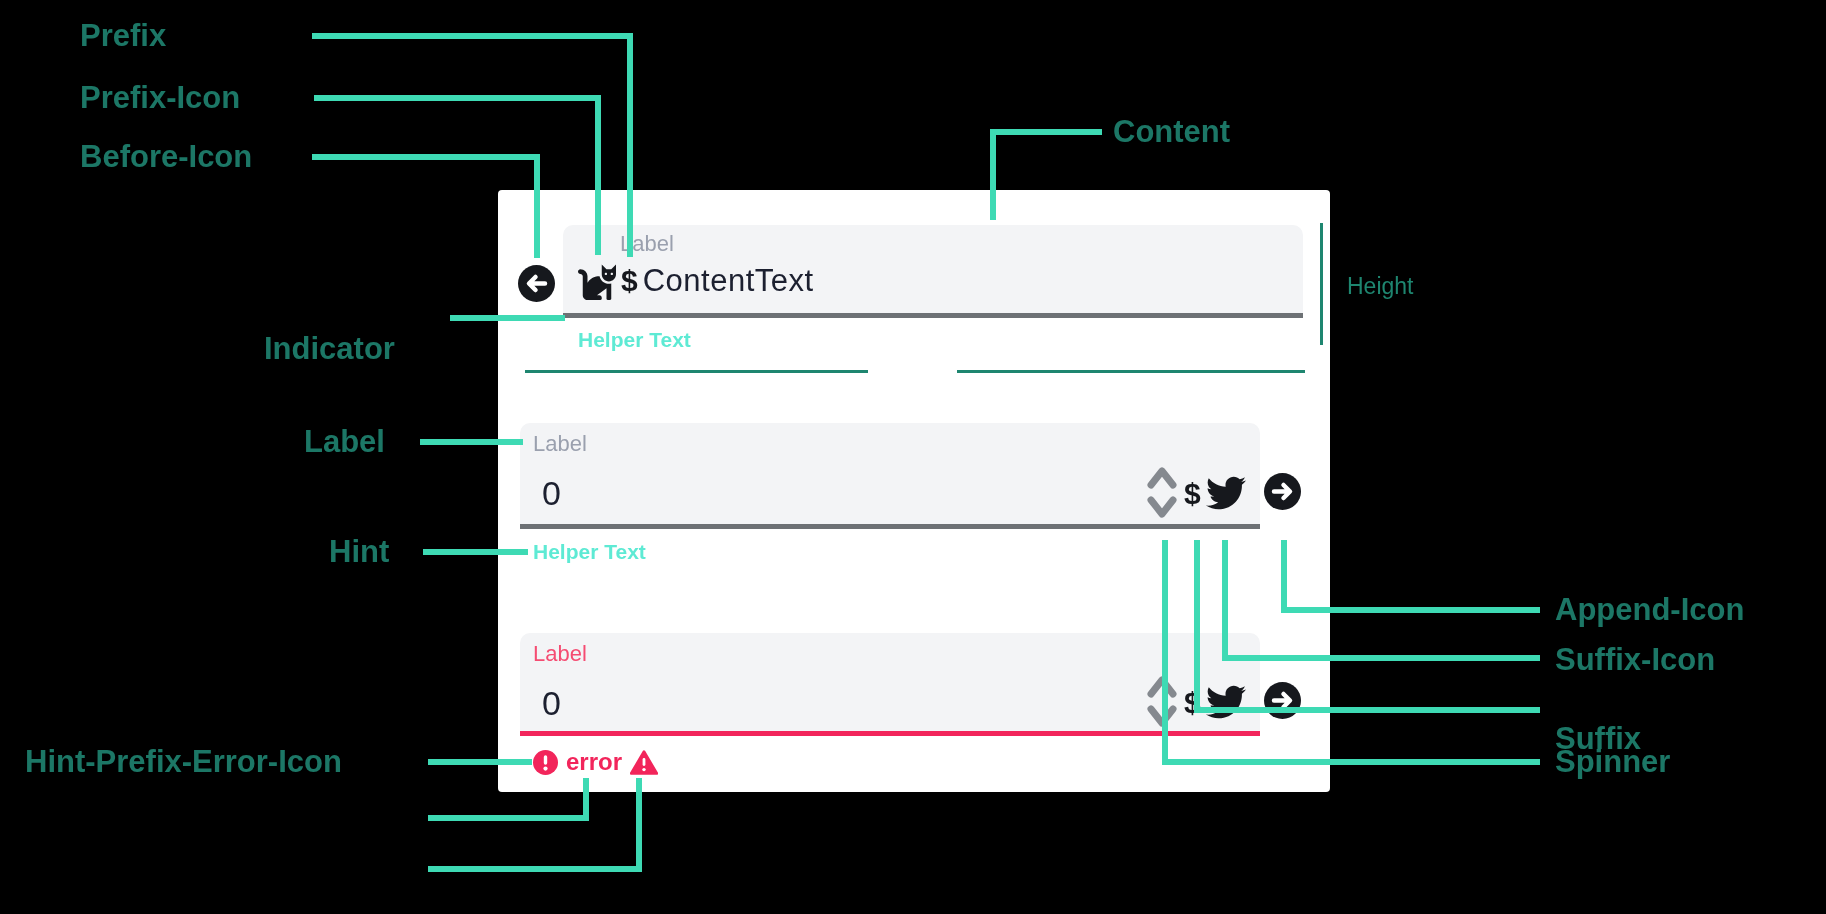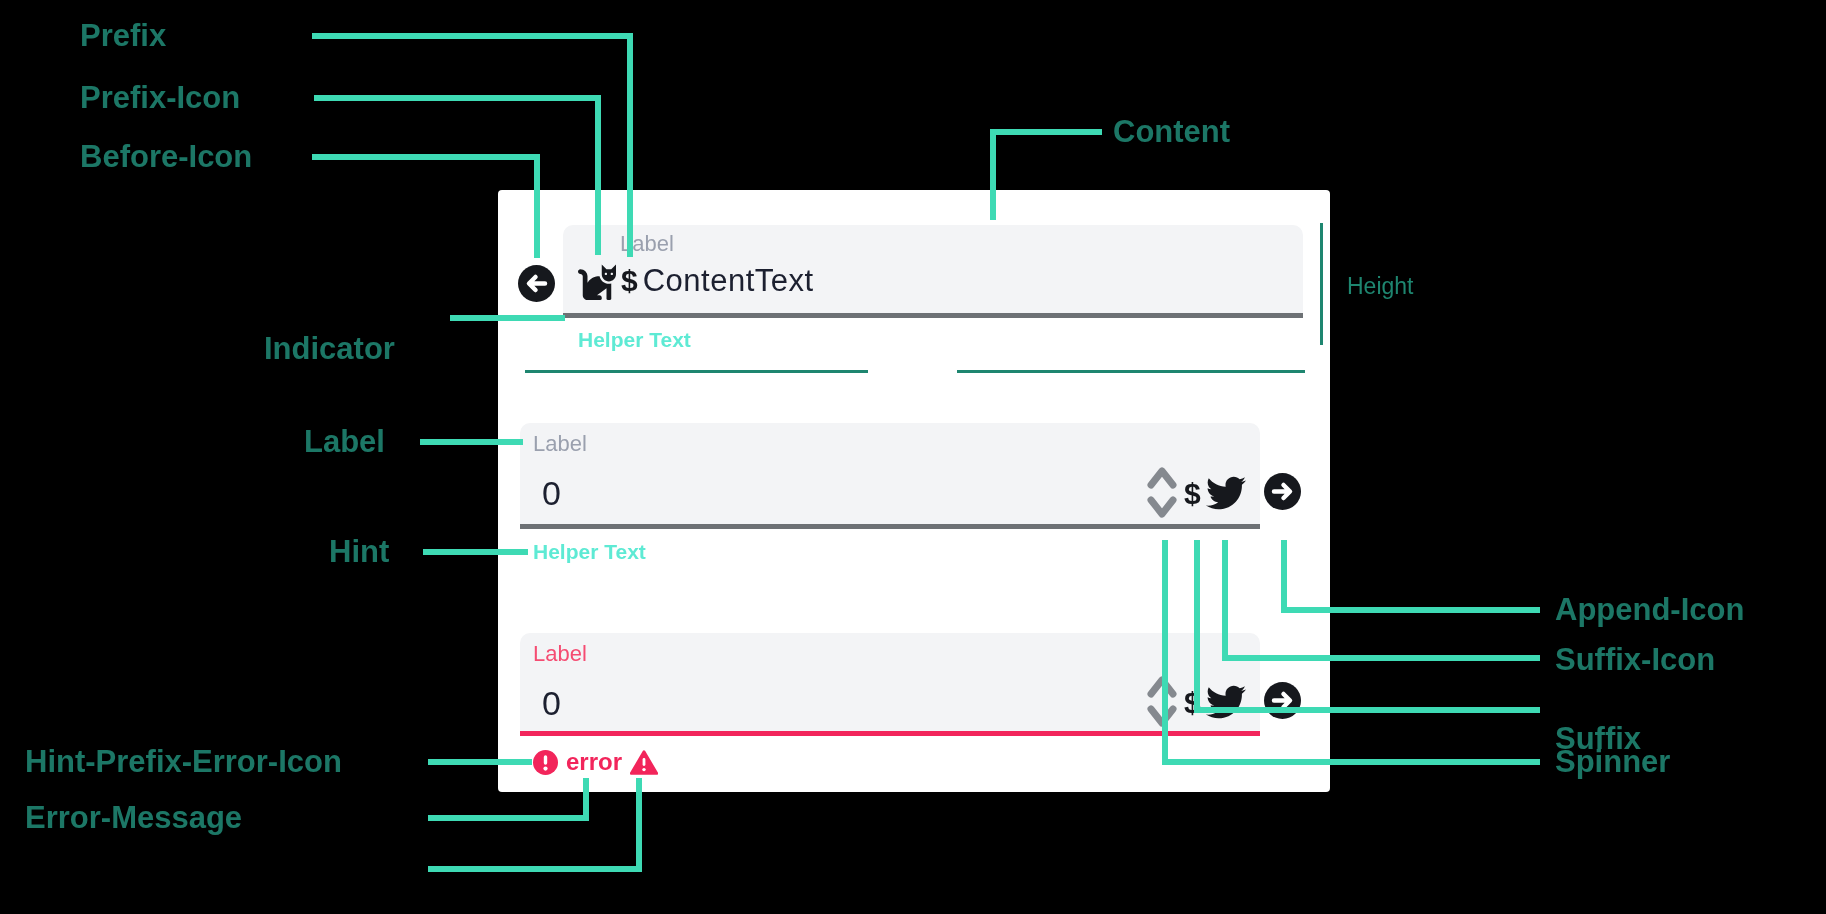--- a/index.html
+++ b/index.html
@@ -129,21 +129,20 @@
   <div class="alabel" style="left:80px;top:139px;">Before-Icon</div>
   <div class="alabel" style="left:1113px;top:114px;">Content</div>
   <div class="alabel" style="left:264px;top:300px;margin-top:31px;">Indicator</div>
   <div class="alabel" style="left:304px;top:424px;">Label</div>
   <div class="alabel" style="left:329px;top:534px;">Hint</div>
   <div class="alabel" style="left:1555px;top:592px;">Append-Icon</div>
   <div class="alabel" style="left:1555px;top:642px;">Suffix-Icon</div>
   <div class="alabel" style="left:1555px;top:692px;margin-top:29px;">Suffix</div>
   <div class="alabel" style="left:1555px;top:744px;">Spinner</div>
   <div class="alabel" style="left:25px;top:744px;">Hint-Prefix-Error-Icon</div>
-  <div class="alabel" style="left:25px;top:800px;">Error-Message</div>
 
   <div class="ln z3" style="left:312px;top:33px;width:320px;height:6px;"></div>
   <div class="ln z3" style="left:627px;top:33px;width:6px;height:224px;"></div>
 
   <div class="ln z3" style="left:314px;top:95px;width:286px;height:6px;"></div>
   <div class="ln z3" style="left:595px;top:95px;width:6px;height:160px;"></div>
 
   <div class="ln z3" style="left:312px;top:154px;width:228px;height:6px;"></div>
   <div class="ln z3" style="left:534px;top:154px;width:6px;height:104px;"></div>
 

